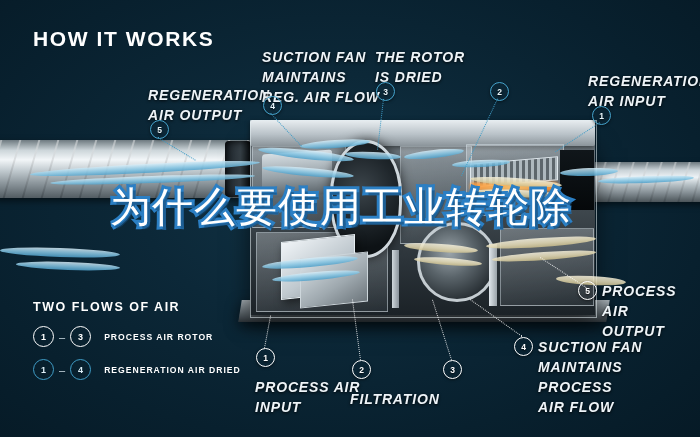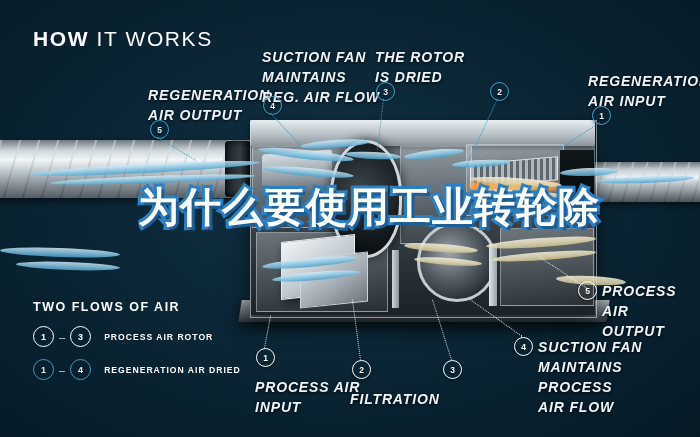--- a/index.html
+++ b/index.html
@@ -66,21 +66,21 @@
   .post2{left:392px;top:250px;width:7px;height:58px;background:linear-gradient(90deg,#cfd7dc,#89929a);}
 
   
   .flow{position:absolute;border-radius:50%;opacity:.85;}
   .flow-blue{background:linear-gradient(180deg,#d8edf7,#86c6e4 55%,#4d9fc9);}
   .flow-cream{background:linear-gradient(180deg,#f6f1dd,#e6dcb6 55%,#cbbe8c);}
 
   
   .title{position:absolute;left:33px;top:27px;font-size:21px;letter-spacing:1.6px;color:#fff;}
   .title b{font-weight:700;}
-  .title span{font-weight:400;}
+  .title span{font-weight:700;}
 
   .lbl{position:absolute;color:#eef4f8;font-size:14px;font-weight:700;
     letter-spacing:.85px;line-height:1.42;text-transform:uppercase;
     text-shadow:0 1px 3px rgba(0,0,0,.85);font-style:italic;}
 
   .num{position:absolute;width:17px;height:17px;border-radius:50%;
     border:1.4px solid #fff;color:#fff;font-size:8.5px;font-weight:700;
     display:flex;align-items:center;justify-content:center;
     text-shadow:0 1px 2px rgba(0,0,0,.7);box-shadow:0 1px 3px rgba(0,0,0,.5);}
   .num.blue{border-color:#45a3cc;color:#eaf6fb;}
@@ -93,25 +93,25 @@
   .legend{position:absolute;left:33px;top:300px;}
   .legend h4{margin:0 0 12px 0;color:#fff;font-size:12.5px;font-weight:700;letter-spacing:1.5px;}
   .lgrow{display:flex;align-items:center;margin-bottom:12px;}
   .lgc{width:19px;height:19px;border-radius:50%;border:1.4px solid #fff;color:#fff;
     font-size:9px;font-weight:700;display:flex;align-items:center;justify-content:center;}
   .lgc.blue{border-color:#3f9cc6;color:#dff0f8;}
   .dash{color:#cfdde6;margin:0 5px;font-size:11px;}
   .lgt{margin-left:13px;color:#fff;font-size:8.6px;font-weight:700;letter-spacing:1px;}
 
   
-  .cn{position:absolute;left:100px;top:186px;width:500px;
+  .cn{position:absolute;left:110px;top:186px;width:500px;
     font-family:"DejaVu Sans","Liberation Sans",sans-serif;
-    font-size:41px;font-weight:700;line-height:1.07;color:#fff;letter-spacing:1px;
+    font-size:41px;font-weight:400;line-height:1.07;color:#fff;letter-spacing:1px;
     -webkit-text-stroke:6px #2b7fc4;paint-order:stroke fill;
-    text-shadow:3px 3px 0 rgba(18,70,112,.55);text-align:right;}
+    text-shadow:3px 3px 0 rgba(18,70,112,.55);}
 </style>
 </head>
 <body>
 
 <div id="stage">
 
   <div>
     <div class="mech duct-l" id="ductL">
         <div class="rib" style="left: 0px; transform: skewX(-16deg);"></div>
         <div class="rib" style="left: 19px; transform: skewX(-16deg);"></div>

